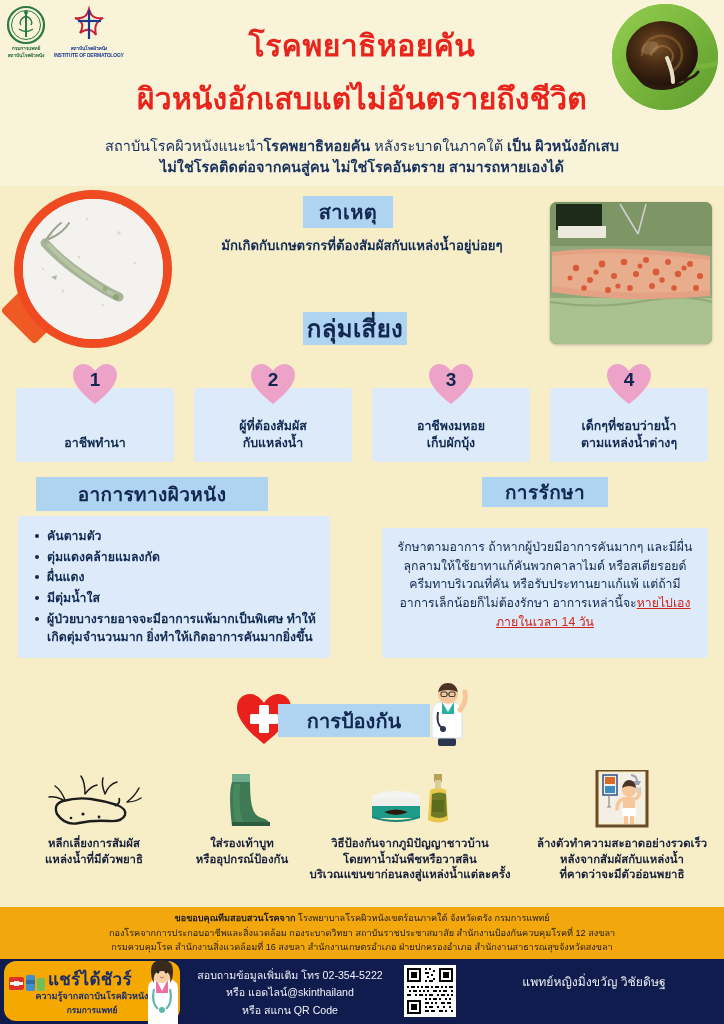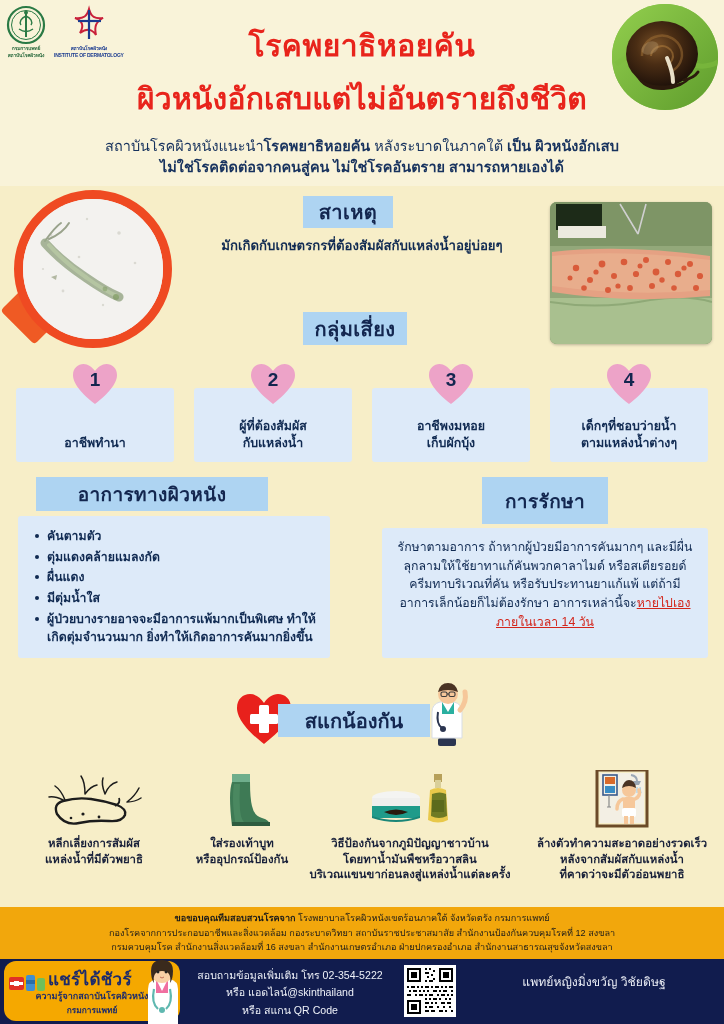--- a/index.html
+++ b/index.html
@@ -80,21 +80,21 @@
   }
 
   
   .rash {
     position:absolute; right:12px; top:202px; width:162px; height:142px;
     border-radius:7px; overflow:hidden; background:#8aa06a;
     box-shadow:0 1px 3px rgba(0,0,0,.25);
   }
 
   
-  #chip-risk { left:303px; top:312px; width:104px; height:33px; font-size:20px; }
+  #chip-risk { left:303px; top:312px; width:104px; height:33px; font-size:24px; }
   .risk-row { position:absolute; left:16px; top:388px; width:692px; height:74px; }
   .risk-card {
     position:absolute; top:0; width:158px; height:74px;
     background:#ddeaf9; border-radius:3px;
     display:flex; align-items:flex-end; justify-content:center;
     padding-bottom:11px;
   }
   .risk-card .txt {
     text-align:center; color:#102a52; font-size:12.4px; font-weight:bold;
     line-height:1.32;
@@ -118,21 +118,21 @@
   .sym-box li {
     position:relative; padding-left:15px; color:#102a52;
     font-size:12.3px; font-weight:bold; line-height:1.44; margin-bottom:3px;
   }
   .sym-box li::before {
     content:""; position:absolute; left:3px; top:6px;
     width:4px; height:4px; border-radius:50%; background:#102a52;
   }
 
   
-  #chip-treat { left:482px; top:477px; width:126px; height:47px; font-size:19px; }
+  #chip-treat { left:482px; top:477px; width:126px; height:30px; font-size:19px; }
   .treat-box {
     position:absolute; left:382px; top:528px; width:326px; height:130px;
     background:#ddeaf9; border-radius:3px; padding:10px 12px;
     text-align:center;
   }
   .treat-box p {
     color:#102a52; font-size:12.3px; font-weight:normal; line-height:1.52;
   }
   .treat-hl { color:#d3261c; text-decoration:underline; }
 
@@ -409,21 +409,21 @@
       <span>รักษาตามอาการ ถ้าหากผู้ป่วยมีอาการคันมากๆ และมีผื่นลุกลามให้ใช้ยาทาแก้คันพวกคาลาไมด์ หรือสเตียรอยด์ครีมทาบริเวณที่คัน หรือรับประทานยาแก้แพ้ แต่ถ้ามีอาการเล็กน้อยก็ไม่ต้องรักษา อาการเหล่านี้จะ</span><span class="treat-hl">หายไปเองภายในเวลา 14 วัน</span>
     </p>
   </div>
 
   <div class="prev-head">
     <svg class="prev-heart" viewBox="0 0 56 52">
       <path d="M28 51 C6 34 1 22 1 15 C1 6 7 1 14 1 C19.5 1 24.5 4.5 28 10 C31.5 4.5 36.5 1 42 1 C49 1 55 6 55 15 C55 22 50 34 28 51 Z" fill="#e8211c"></path>
       <rect x="23" y="12" width="10" height="28" fill="#fff" rx="1.5"></rect>
       <rect x="14" y="21" width="28" height="10" fill="#fff" rx="1.5"></rect>
     </svg>
-    <div class="prev-chip">สแกน้องกัน</div>
+    <div class="prev-chip">การป้องกัน</div>
     <svg class="prev-doc" viewBox="0 0 60 66">
       <rect x="22" y="56" width="18" height="8" rx="2" fill="#2b3550"></rect>
       <path d="M16 30 q0 -8 8 -10 l14 0 q8 2 8 10 l0 26 l-30 0 Z" fill="#fff" stroke="#d8dde6" stroke-width="1"></path>
       <path d="M26 20 l6 10 l6 -10 l0 12 l-12 0 Z" fill="#2ab0a0"></path>
       <circle cx="32" cy="12" r="10" fill="#f6c79a"></circle>
       <path d="M22 10 q2 -9 10 -9 q8 0 10 9 q-10 -4 -20 0 Z" fill="#4a3324"></path>
       <rect x="25" y="10" width="6" height="4.5" rx="1.6" fill="none" stroke="#3a3a3a" stroke-width="1.1"></rect>
       <rect x="33" y="10" width="6" height="4.5" rx="1.6" fill="none" stroke="#3a3a3a" stroke-width="1.1"></rect>
       <path d="M31 12 l2 0" stroke="#3a3a3a" stroke-width="1"></path>
       <path d="M22 30 q-2 12 4 16" stroke="#2b3550" stroke-width="2" fill="none"></path>

